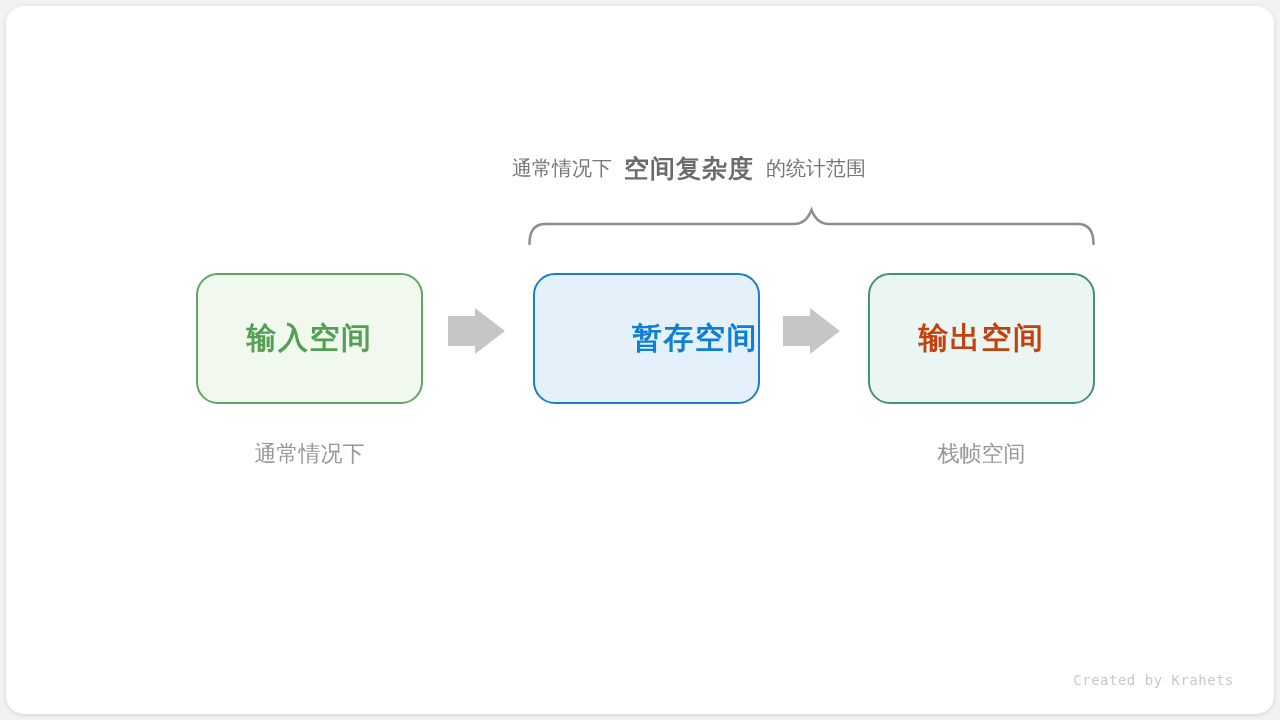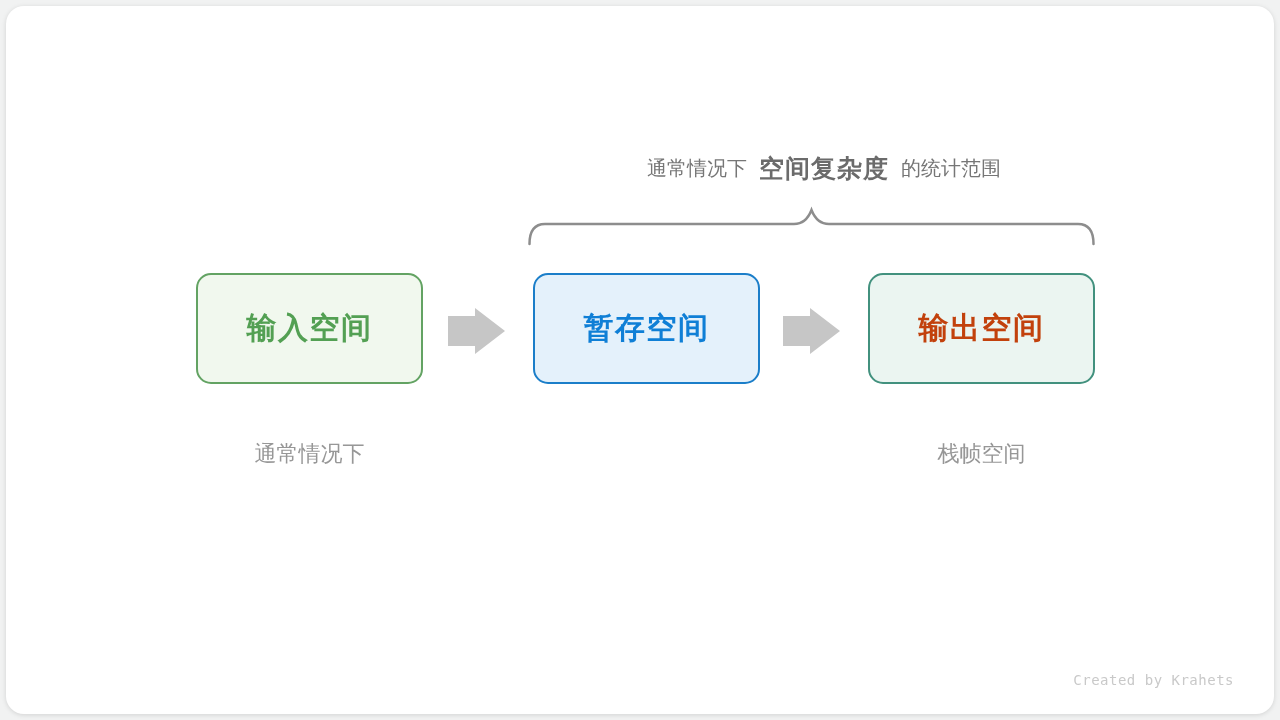--- a/index.html
+++ b/index.html
@@ -18,24 +18,24 @@
   }
   .card {
     position: absolute;
     left: 6px; top: 6px; right: 6px; bottom: 6px;
     background: #ffffff;
     border-radius: 18px;
     box-shadow: 0 1px 5px rgba(0,0,0,0.13);
   }
   .title {
     position: absolute;
-    left: 518px;
+    left: 506px;
     top: 146px;
     width: 600px;
-    text-align: center;
+    text-align: left;
     color: #767676;
     font-size: 20px;
     white-space: nowrap;
     font-family: Liberation Mono, monospace;
   }
   .title .emphasis {
     font-size: 25px;
     font-weight: 700;
     color: #6b6b6b;
     margin: 0 12px;
@@ -46,33 +46,33 @@
     position: absolute;
     left: 522px;
     top: 198px;
     width: 567px;
     height: 44px;
   }
   .node {
     position: absolute;
     top: 267px;
     width: 227px;
-    height: 111px;
+    height: 131px;
     box-sizing: border-box;
     border: 2.5px solid #888;
-    border-radius: 15px;
+    border-radius: 22px;
     display: flex;
     align-items: center;
     justify-content: center;
     font-size: 30px;
     font-weight: 700;
     letter-spacing: 1.5px;
   }
   .node-1 { left: 190px; }
-  .node-2 { left: 527px; }
+  .node-2 { left: 527px; justify-content: flex-end; }
   .node-3 { left: 862px; }
   .arrow-svg {
     position: absolute;
     top: 301px;
     width: 58px;
     height: 48px;
   }
   .arrow-a { left: 442px; }
   .arrow-b { left: 777px; }
   .sub-col {

